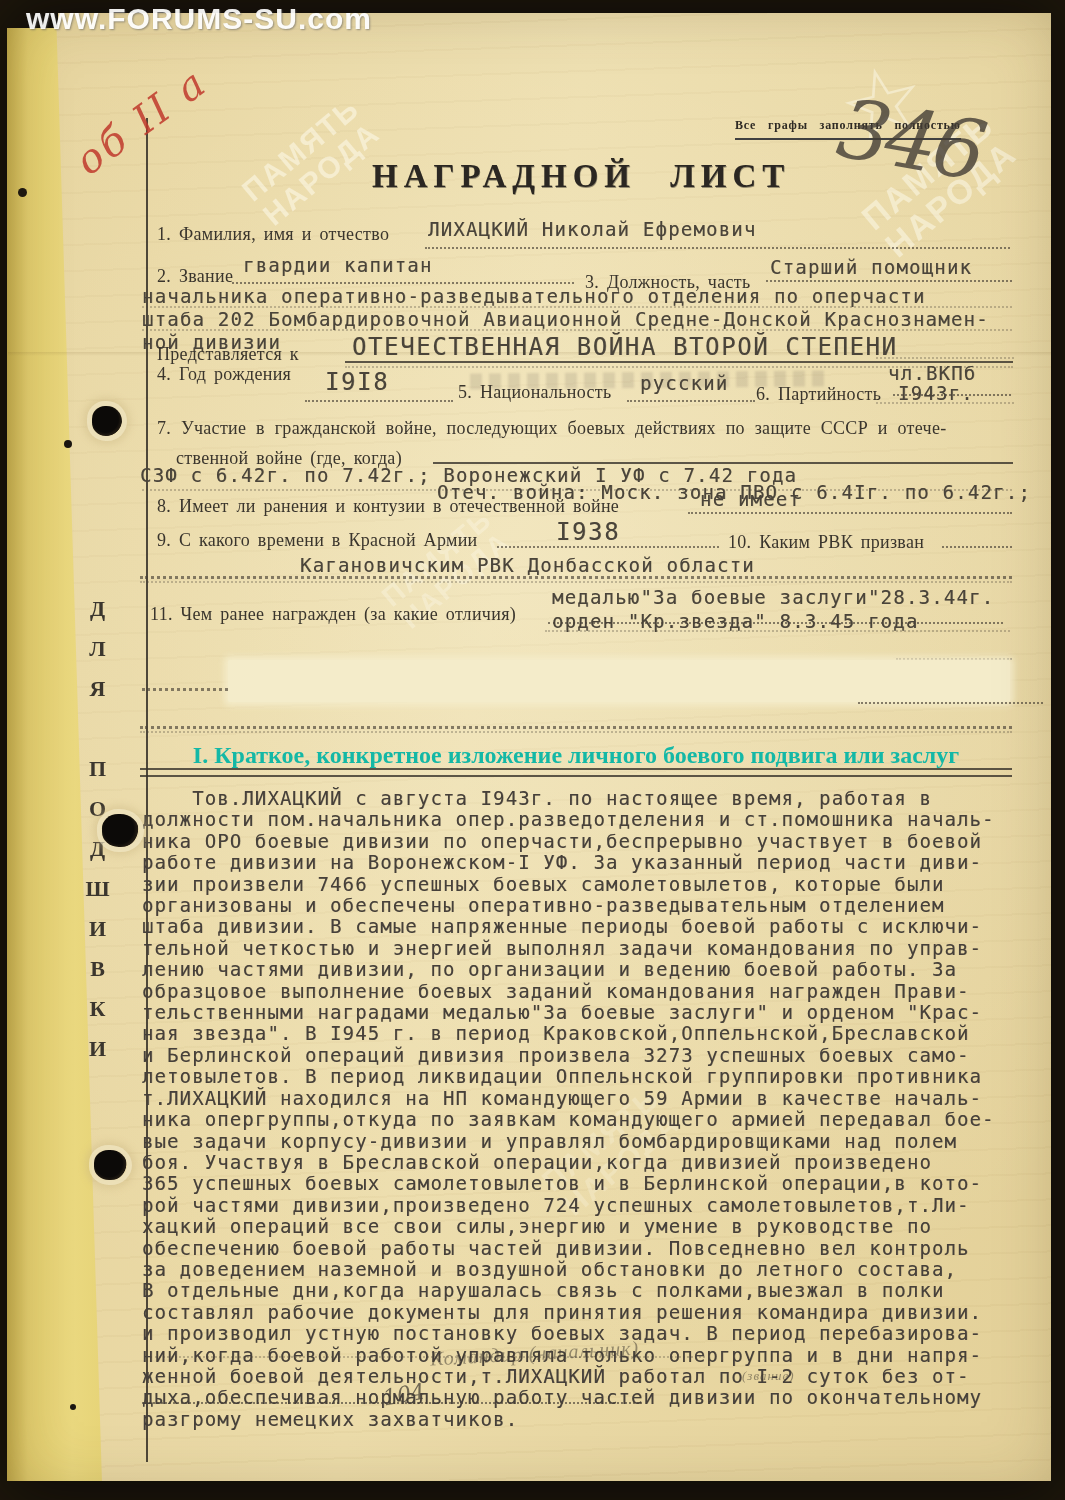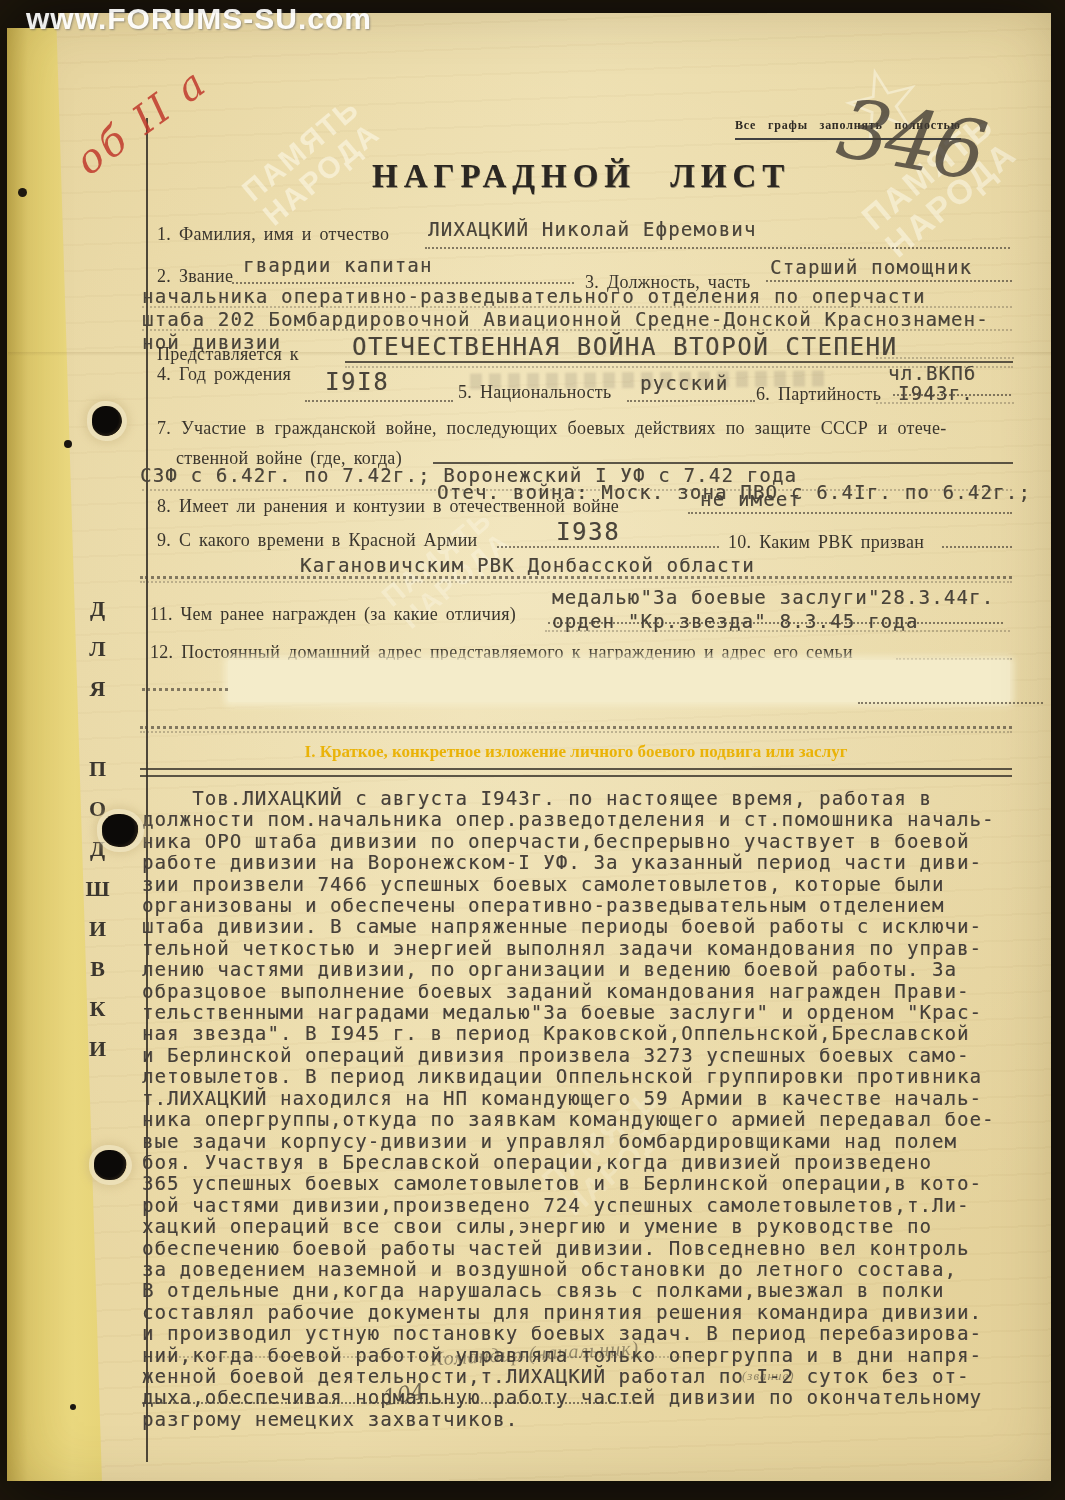--- a/index.html
+++ b/index.html
@@ -31,22 +31,22 @@
   .lbl.wide{word-spacing:5px;}
   .tw{font-family:"DejaVu Sans Mono",monospace;font-size:19px;letter-spacing:1.2px;
       color:#4a443a;white-space:pre;text-shadow:.4px .4px .6px rgba(74,68,58,.45);}
   .tw-lg{font-size:24px;letter-spacing:1.6px;}
   .title{font-family:"Liberation Serif",serif;font-weight:bold;font-size:33px;
       letter-spacing:6px;word-spacing:20px;color:#2b2722;white-space:nowrap;
       text-shadow:.6px .6px 0 rgba(43,39,34,.45);}
   .instr{font-family:"Liberation Serif",serif;font-weight:bold;font-size:12px;
       color:#2e2a24;word-spacing:8px;letter-spacing:.8px;white-space:nowrap;
       border-bottom:2px solid #404040;padding-bottom:5px;}
-  .heading{font-family:"Liberation Serif",serif;font-weight:bold;font-size:17px;
-      color:#eab308;text-align:center;white-space:nowrap;}
+  .heading{font-family:"Liberation Serif",serif;font-weight:bold;font-size:24px;
+      color:#14b8a6;text-align:center;white-space:nowrap;}
 
   .dl{height:0;border-bottom:2px dotted rgba(72,65,54,.65);}
   .dl.faint{opacity:.45;}
   .dl.thick{border-bottom-width:3px;}
   .sl{height:2px;background:rgba(55,50,42,.8);}
 
   .body-text{font-family:"DejaVu Sans Mono",monospace;font-size:19px;
       letter-spacing:1.1px;line-height:21.4px;color:#46403a;
       text-shadow:.4px .4px .6px rgba(70,62,52,.4);}
   .tline{white-space:pre;}
@@ -171,36 +171,35 @@
   <div class="abs tw" style="left:300px;top:554px;">Кагановичским РВК Донбасской области</div>
   <div class="abs dl thick" style="left:140px;top:576px;width:872px;"></div>
   <div class="abs dl faint" style="left:140px;top:581px;width:872px;"></div>
 
   <div class="abs tw" style="left:552px;top:586px;">медалью"За боевые заслуги"28.3.44г.</div>
   <div class="abs lbl" style="left:150px;top:604px;">11. Чем ранее награжден (за какие отличия)</div>
   <div class="abs tw" style="left:552px;top:610px;">орден "Кр.звезда" 8.3.45 года</div>
   <div class="abs dl" style="left:548px;top:622px;width:455px;"></div>
   <div class="abs dl faint" style="left:545px;top:630px;width:465px;"></div>
 
-  <div class="abs lbl" style="left:150px;top:642px;">12. Постоянный домашний адрес представляемого к награждению и адрес его семьи</div>
   <div class="abs dl" style="left:896px;top:658px;width:116px;"></div>
   <div class="abs redaction" style="left:228px;top:660px;width:782px;height:42px;"></div>
   <div class="abs dl thick" style="left:142px;top:688px;width:86px;"></div>
   <div class="abs dl" style="left:858px;top:702px;width:185px;"></div>
 
   <div class="abs dl thick" style="left:140px;top:726px;width:872px;"></div>
   <div class="abs dl faint" style="left:140px;top:731px;width:872px;"></div>
   <div class="abs heading" style="left:140px;top:742px;width:872px;">I. Краткое, конкретное изложение личного боевого подвига или заслуг</div>
   <div class="abs sl" style="left:140px;top:768px;width:872px;"></div>
   <div class="abs sl" style="left:140px;top:775px;width:872px;"></div>
 
   <div class="abs body-text" style="left:142px;top:788px;width:882px;">
       <div class="tline">    Тов.ЛИХАЦКИЙ с августа I943г. по настоящее время, работая в</div>
       <div class="tline">должности пом.начальника опер.разведотделения и ст.помошника началь-</div>
-      <div class="tline">ника ОРО штаба дивизии по оперчасти,беспрерывно участвует в боевой</div>
+      <div class="tline">ника ОРО боевые дивизии по оперчасти,беспрерывно участвует в боевой</div>
       <div class="tline">работе дивизии на Воронежском-I УФ. За указанный период части диви-</div>
       <div class="tline">зии произвели 7466 успешных боевых самолетовылетов, которые были</div>
       <div class="tline">организованы и обеспечены оперативно-разведывательным отделением</div>
       <div class="tline">штаба дивизии. В самые напряженные периоды боевой работы с исключи-</div>
       <div class="tline">тельной четкостью и энергией выполнял задачи командования по управ-</div>
       <div class="tline">лению частями дивизии, по организации и ведению боевой работы. За</div>
       <div class="tline">образцовое выполнение боевых заданий командования награжден Прави-</div>
       <div class="tline">тельственными наградами медалью"За боевые заслуги" и орденом "Крас-</div>
       <div class="tline">ная звезда". В I945 г. в период Краковской,Оппельнской,Бреславской</div>
       <div class="tline">и Берлинской операций дивизия произвела 3273 успешных боевых само-</div>

